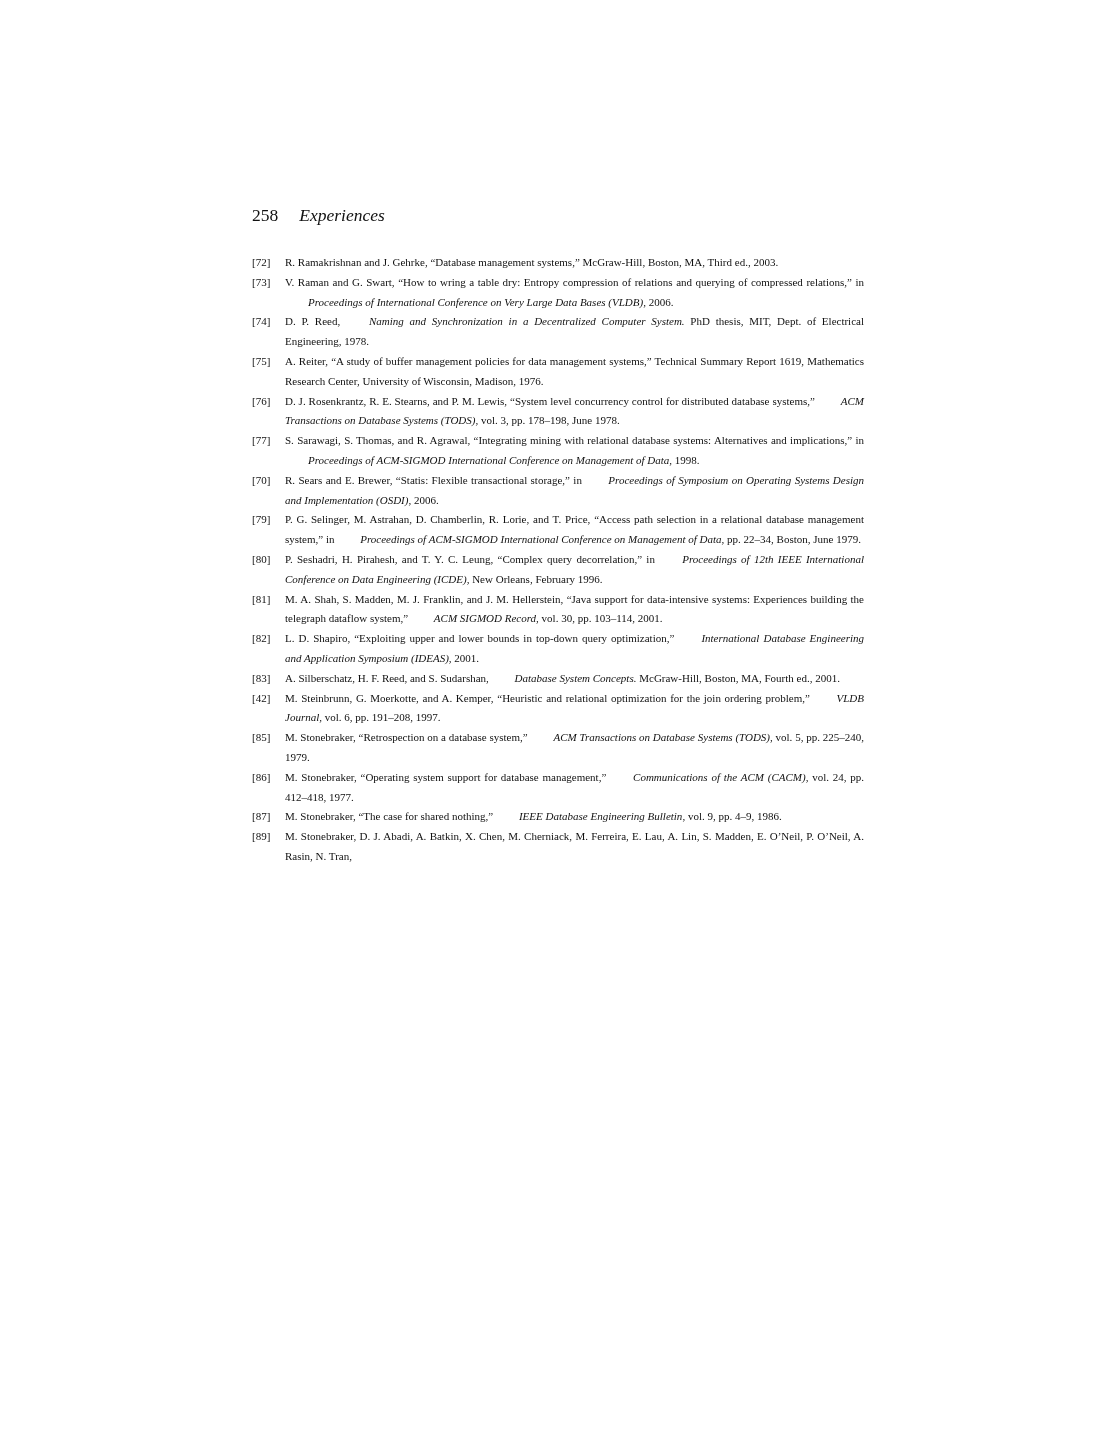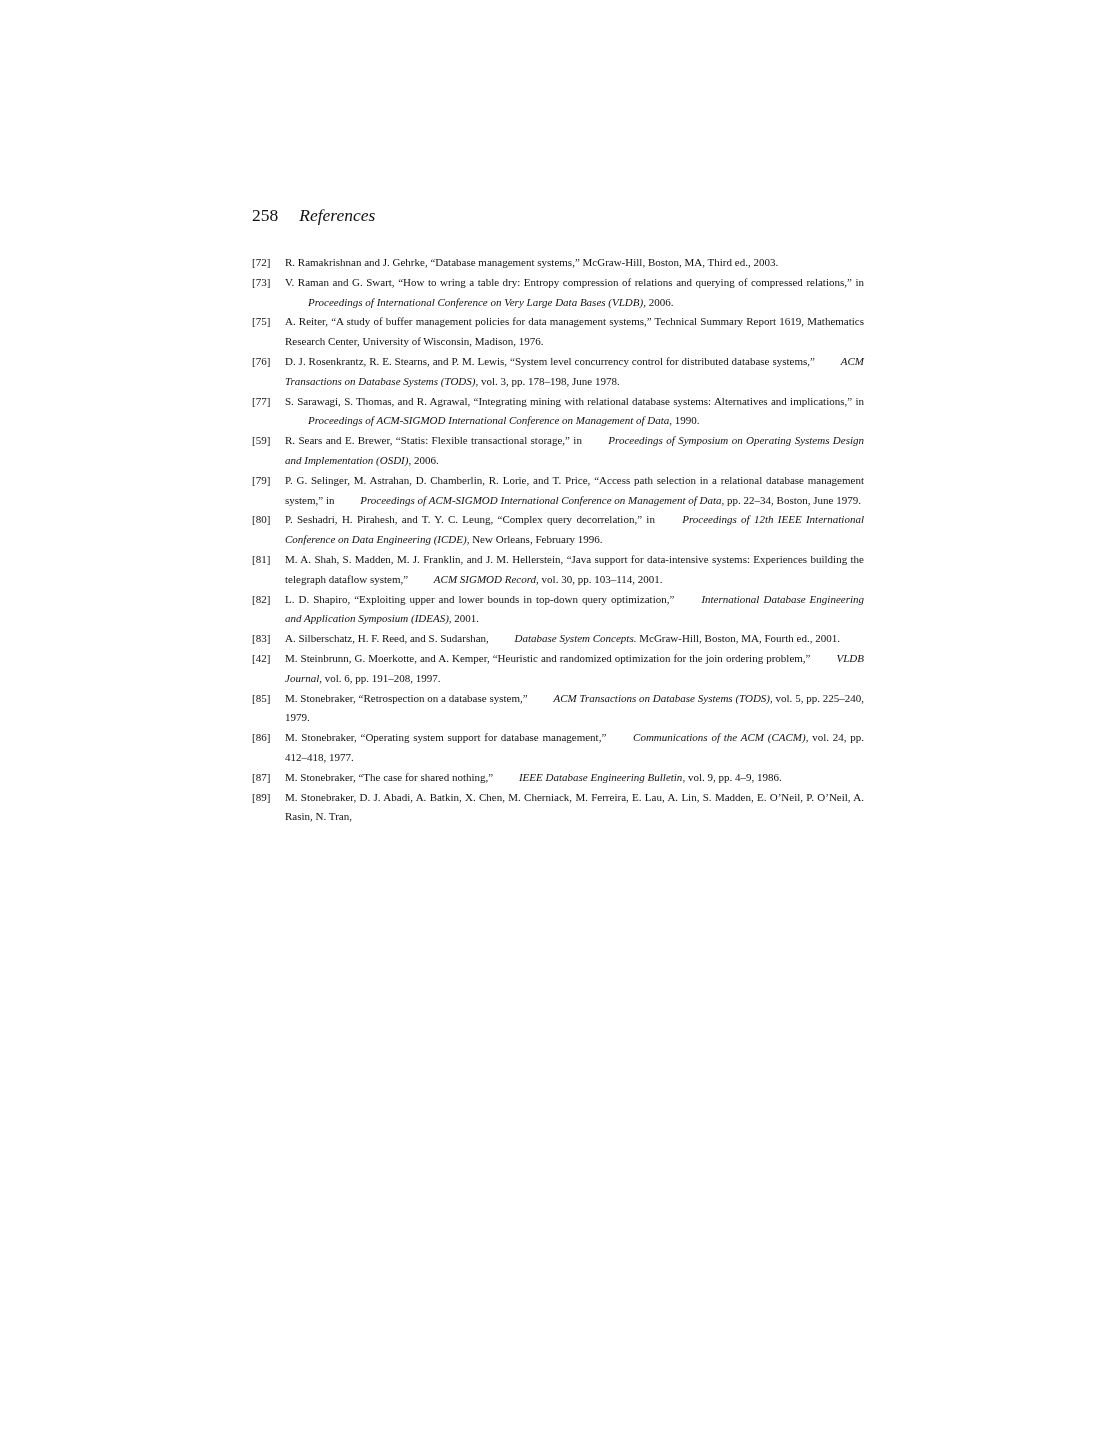--- a/index.html
+++ b/index.html
@@ -52,33 +52,34 @@
   .it {
     font-style: italic;
     margin-left: 23px;
   }
 </style>
 </head>
 <body>
 
 <div class="page">
   <div class="header">
-    <span class="pagenum">258</span><span class="sectitle">References</span>
+    <span class="pagenum">258</span><span class="sectitle">Experiences</span>
   </div>
   <div class="refs" id="refs">
       <div class="ref"><span class="label">[72]</span><span>R. Ramakrishnan and J. Gehrke, “Database management systems,” McGraw-Hill, Boston, MA, Third ed., 2003.</span></div>
       <div class="ref"><span class="label">[73]</span><span>V. Raman and G. Swart, “How to wring a table dry: Entropy compression of relations and querying of compressed relations,” in </span><span class="it">Proceedings of International Conference on Very Large Data Bases (VLDB)</span><span>, 2006.</span></div>
+      <div class="ref"><span class="label">[74]</span><span>D. P. Reed, </span><span class="it">Naming and Synchronization in a Decentralized Computer System.</span><span> PhD thesis, MIT, Dept. of Electrical Engineering, 1978.</span></div>
       <div class="ref"><span class="label">[75]</span><span>A. Reiter, “A study of buffer management policies for data management systems,” Technical Summary Report 1619, Mathematics Research Center, University of Wisconsin, Madison, 1976.</span></div>
       <div class="ref"><span class="label">[76]</span><span>D. J. Rosenkrantz, R. E. Stearns, and P. M. Lewis, “System level concurrency control for distributed database systems,” </span><span class="it">ACM Transactions on Database Systems (TODS)</span><span>, vol. 3, pp. 178–198, June 1978.</span></div>
-      <div class="ref"><span class="label">[77]</span><span>S. Sarawagi, S. Thomas, and R. Agrawal, “Integrating mining with relational database systems: Alternatives and implications,” in </span><span class="it">Proceedings of ACM-SIGMOD International Conference on Management of Data</span><span>, 1990.</span></div>
-      <div class="ref"><span class="label">[59]</span><span>R. Sears and E. Brewer, “Statis: Flexible transactional storage,” in </span><span class="it">Proceedings of Symposium on Operating Systems Design and Implementation (OSDI)</span><span>, 2006.</span></div>
+      <div class="ref"><span class="label">[77]</span><span>S. Sarawagi, S. Thomas, and R. Agrawal, “Integrating mining with relational database systems: Alternatives and implications,” in </span><span class="it">Proceedings of ACM-SIGMOD International Conference on Management of Data</span><span>, 1998.</span></div>
+      <div class="ref"><span class="label">[70]</span><span>R. Sears and E. Brewer, “Statis: Flexible transactional storage,” in </span><span class="it">Proceedings of Symposium on Operating Systems Design and Implementation (OSDI)</span><span>, 2006.</span></div>
       <div class="ref"><span class="label">[79]</span><span>P. G. Selinger, M. Astrahan, D. Chamberlin, R. Lorie, and T. Price, “Access path selection in a relational database management system,” in </span><span class="it">Proceedings of ACM-SIGMOD International Conference on Management of Data</span><span>, pp. 22–34, Boston, June 1979.</span></div>
       <div class="ref"><span class="label">[80]</span><span>P. Seshadri, H. Pirahesh, and T. Y. C. Leung, “Complex query decorrelation,” in </span><span class="it">Proceedings of 12th IEEE International Conference on Data Engineering (ICDE)</span><span>, New Orleans, February 1996.</span></div>
       <div class="ref"><span class="label">[81]</span><span>M. A. Shah, S. Madden, M. J. Franklin, and J. M. Hellerstein, “Java support for data-intensive systems: Experiences building the telegraph dataflow system,” </span><span class="it">ACM SIGMOD Record</span><span>, vol. 30, pp. 103–114, 2001.</span></div>
       <div class="ref"><span class="label">[82]</span><span>L. D. Shapiro, “Exploiting upper and lower bounds in top-down query optimization,” </span><span class="it">International Database Engineering and Application Symposium (IDEAS)</span><span>, 2001.</span></div>
       <div class="ref"><span class="label">[83]</span><span>A. Silberschatz, H. F. Reed, and S. Sudarshan, </span><span class="it">Database System Concepts.</span><span> McGraw-Hill, Boston, MA, Fourth ed., 2001.</span></div>
-      <div class="ref"><span class="label">[42]</span><span>M. Steinbrunn, G. Moerkotte, and A. Kemper, “Heuristic and randomized optimization for the join ordering problem,” </span><span class="it">VLDB Journal</span><span>, vol. 6, pp. 191–208, 1997.</span></div>
+      <div class="ref"><span class="label">[42]</span><span>M. Steinbrunn, G. Moerkotte, and A. Kemper, “Heuristic and relational optimization for the join ordering problem,” </span><span class="it">VLDB Journal</span><span>, vol. 6, pp. 191–208, 1997.</span></div>
       <div class="ref"><span class="label">[85]</span><span>M. Stonebraker, “Retrospection on a database system,” </span><span class="it">ACM Transactions on Database Systems (TODS)</span><span>, vol. 5, pp. 225–240, 1979.</span></div>
       <div class="ref"><span class="label">[86]</span><span>M. Stonebraker, “Operating system support for database management,” </span><span class="it">Communications of the ACM (CACM)</span><span>, vol. 24, pp. 412–418, 1977.</span></div>
       <div class="ref"><span class="label">[87]</span><span>M. Stonebraker, “The case for shared nothing,” </span><span class="it">IEEE Database Engineering Bulletin</span><span>, vol. 9, pp. 4–9, 1986.</span></div>
       <div class="ref"><span class="label">[89]</span><span>M. Stonebraker, D. J. Abadi, A. Batkin, X. Chen, M. Cherniack, M. Ferreira, E. Lau, A. Lin, S. Madden, E. O’Neil, P. O’Neil, A. Rasin, N. Tran,</span></div>
     </div>
 </div>
 
 </body></html>

